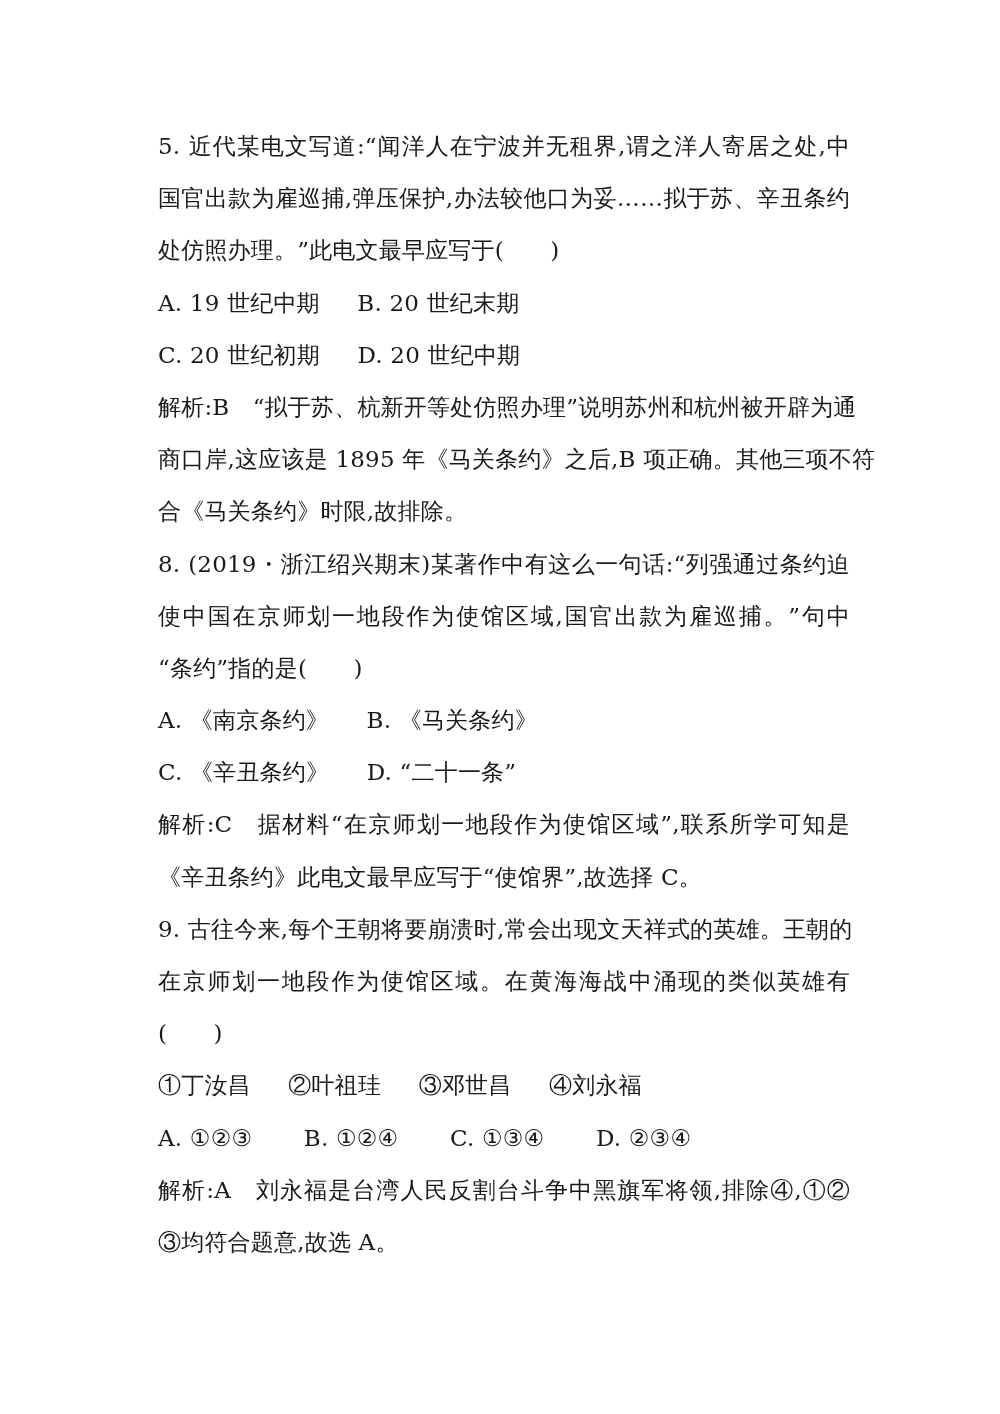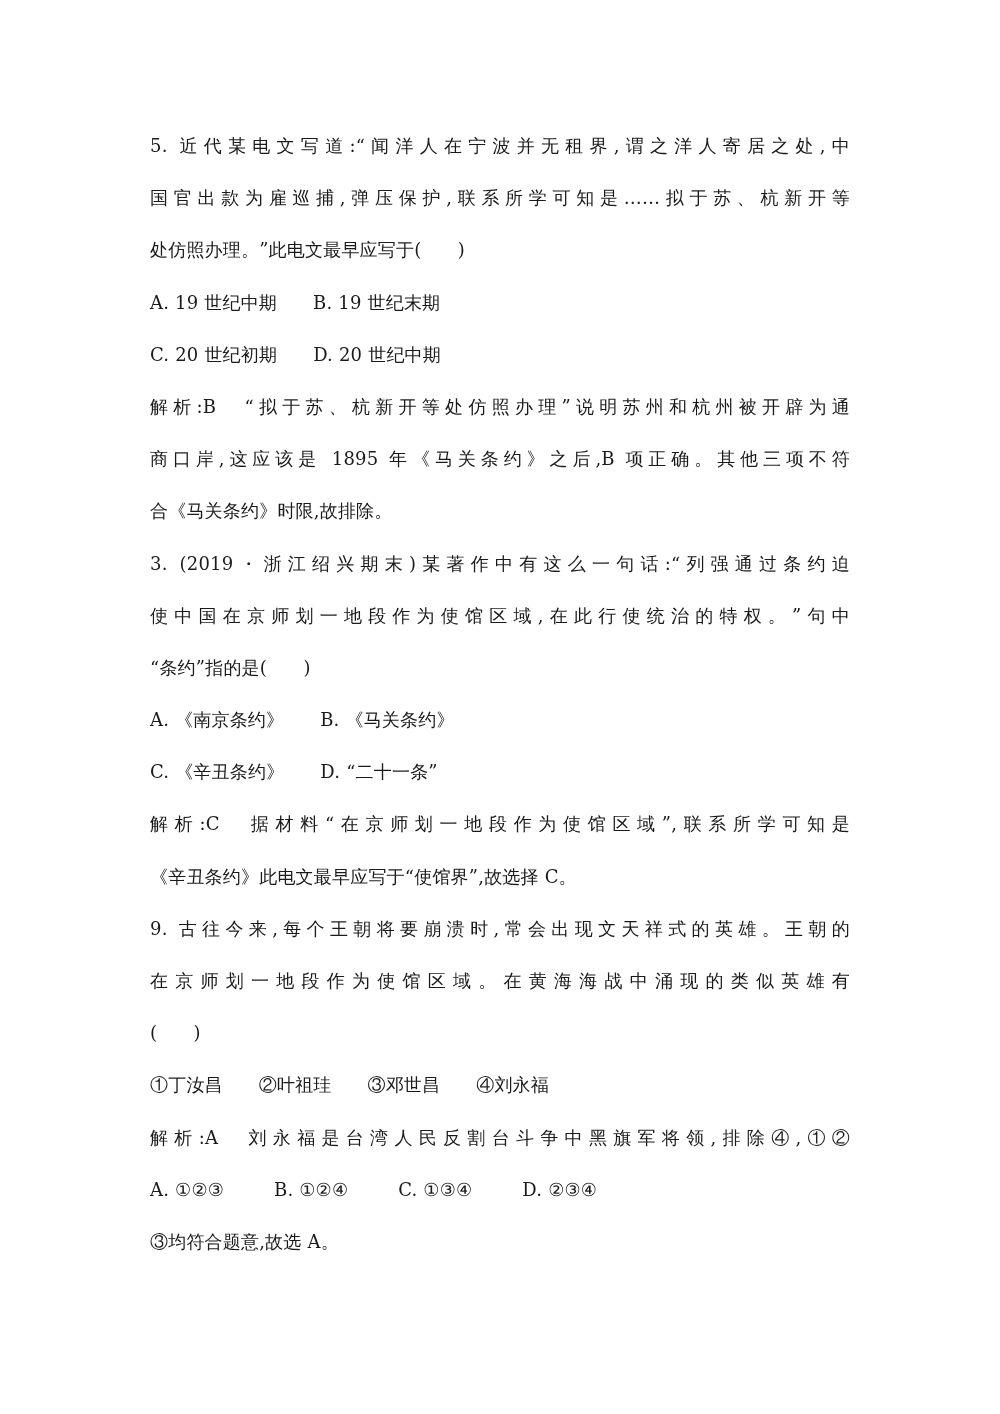--- a/index.html
+++ b/index.html
@@ -17,61 +17,62 @@
     }
     .page {
       position: absolute;
       left: 150px;
       top: 120px;
       width: 700px;
     }
     .line {
       height: 52.2px;
       line-height: 52.2px;
-      font-size: 18px;
+      font-size: 23px;
       white-space: nowrap;
       letter-spacing: 0.2px;
+      margin-left: 8px;
     }
     .justify {
       text-align: justify;
       text-align-last: justify;
     }
     .opts span {
       display: inline-block;
       margin-right: 30px;
     }
     .opts.wide span {
       margin-right: 44px;
     }
   </style>
 </head>
 <body>
 
 <div class="page">
 
   <div>
     <div class="line justify">5. 近代某电文写道:“闻洋人在宁波并无租界,谓之洋人寄居之处,中</div>
-    <div class="line justify">国官出款为雇巡捕,弹压保护,联系所学可知是……拟于苏、杭新开等</div>
+    <div class="line justify">国官出款为雇巡捕,弹压保护,办法较他口为妥……拟于苏、辛丑条约</div>
     <div class="line">处仿照办理。”此电文最早应写于(　　)</div>
     <div class="line opts">
       <span>A. 19 世纪中期</span>
-      <span>B. 19 世纪末期</span>
+      <span>B. 20 世纪末期</span>
     </div>
     <div class="line opts">
       <span>C. 20 世纪初期</span>
       <span>D. 20 世纪中期</span>
     </div>
     <div class="line justify">解析:B　“拟于苏、杭新开等处仿照办理”说明苏州和杭州被开辟为通</div>
     <div class="line justify">商口岸,这应该是 1895 年《马关条约》之后,B 项正确。其他三项不符</div>
     <div class="line">合《马关条约》时限,故排除。</div>
   </div>
 
   <div>
-    <div class="line justify">3. (2019・浙江绍兴期末)某著作中有这么一句话:“列强通过条约迫</div>
-    <div class="line justify">使中国在京师划一地段作为使馆区域,在此行使统治的特权。”句中</div>
+    <div class="line justify">8. (2019・浙江绍兴期末)某著作中有这么一句话:“列强通过条约迫</div>
+    <div class="line justify">使中国在京师划一地段作为使馆区域,国官出款为雇巡捕。”句中</div>
     <div class="line">“条约”指的是(　　)</div>
     <div class="line opts">
       <span>A. 《南京条约》</span>
       <span>B. 《马关条约》</span>
     </div>
     <div class="line opts">
       <span>C. 《辛丑条约》</span>
       <span>D. “二十一条”</span>
     </div>
     <div class="line justify">解析:C　据材料“在京师划一地段作为使馆区域”,联系所学可知是</div>
@@ -81,23 +82,23 @@
   <div>
     <div class="line justify">9. 古往今来,每个王朝将要崩溃时,常会出现文天祥式的英雄。王朝的</div>
     <div class="line justify">在京师划一地段作为使馆区域。在黄海海战中涌现的类似英雄有</div>
     <div class="line">(　　)</div>
     <div class="line opts">
       <span>①丁汝昌</span>
       <span>②叶祖珪</span>
       <span>③邓世昌</span>
       <span>④刘永福</span>
     </div>
-    <div class="line justify">解析:A　刘永福是台湾人民反割台斗争中黑旗军将领,排除④,①②</div>
     <div class="line opts wide">
       <span>A. ①②③</span>
       <span>B. ①②④</span>
       <span>C. ①③④</span>
       <span>D. ②③④</span>
     </div>
+    <div class="line justify">解析:A　刘永福是台湾人民反割台斗争中黑旗军将领,排除④,①②</div>
     <div class="line">③均符合题意,故选 A。</div>
   </div>
 
 </div>
 
 </body></html>

